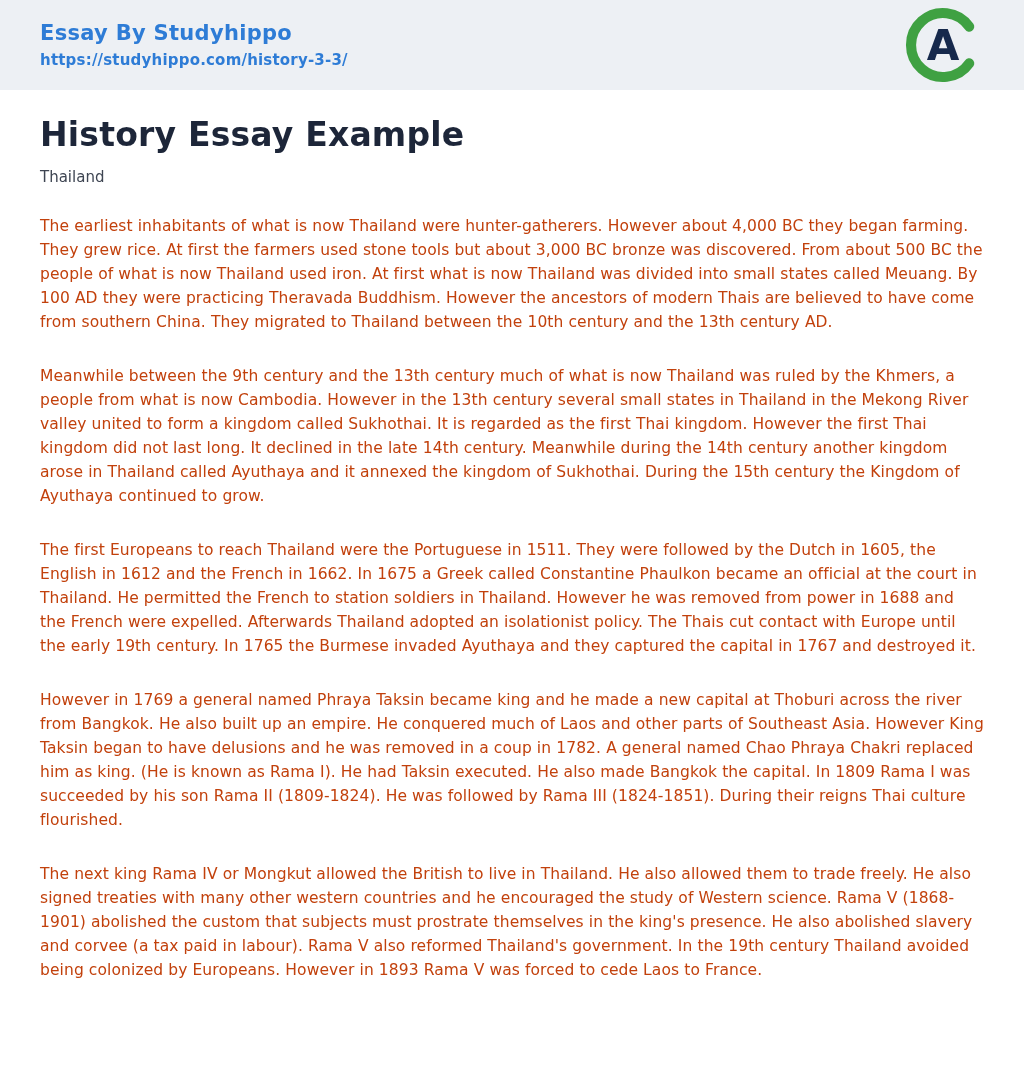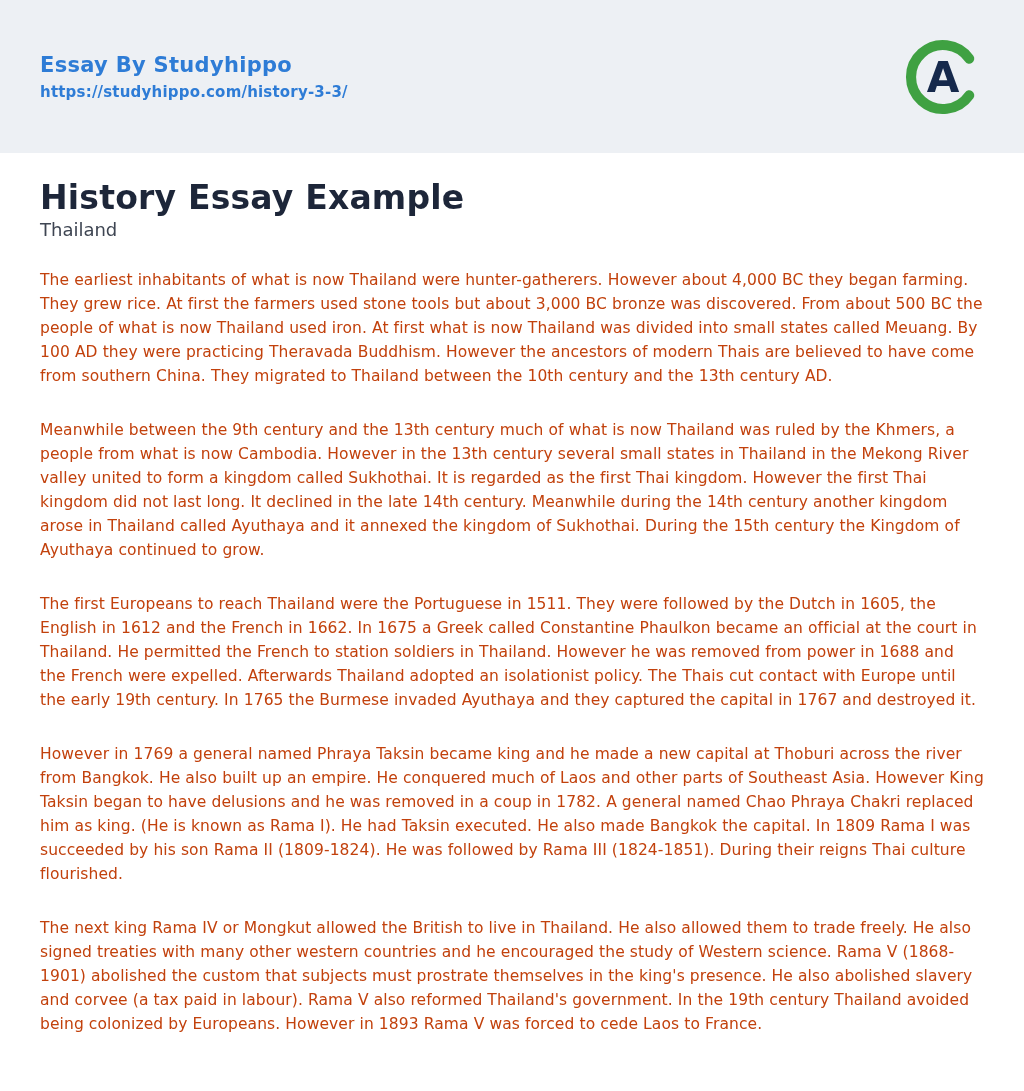--- a/index.html
+++ b/index.html
@@ -6,21 +6,21 @@
   html, body { width: 1024px; }
   body {
     width: 1024px;
     height: 1091px;
     overflow: hidden;
     background: #ffffff;
     font-family: "DejaVu Sans", "Liberation Sans", sans-serif;
   }
   .page-header {
     background: #edf0f4;
-    height: 153px;
+    height: 90px;
     display: flex;
     align-items: center;
     justify-content: space-between;
     padding: 0 42px 0 40px;
   }
   .header-text { display: flex; flex-direction: column; }
   .site-link {
     color: #2e7cd6;
     font-size: 21px;
     font-weight: 700;
@@ -38,24 +38,25 @@
     cursor: pointer;
   }
   .logo { width: 78px; height: 78px; flex: 0 0 auto; }
   .content { padding: 24px 40px 0 40px; }
   .essay-title {
     color: #1d2639;
     font-size: 33px;
     line-height: 42px;
     font-weight: 700;
     letter-spacing: 0.2px;
+    margin-bottom: 12px;
   }
   .essay-subtitle {
     color: #3e4552;
-    font-size: 18px;
+    font-size: 15px;
     margin-bottom: 28px;
   }
   .para {
     color: #c2410c;
     font-size: 15.5px;
     line-height: 24px;
     letter-spacing: 0.1px;
     margin-bottom: 30px;
     max-width: 944px;
   }

